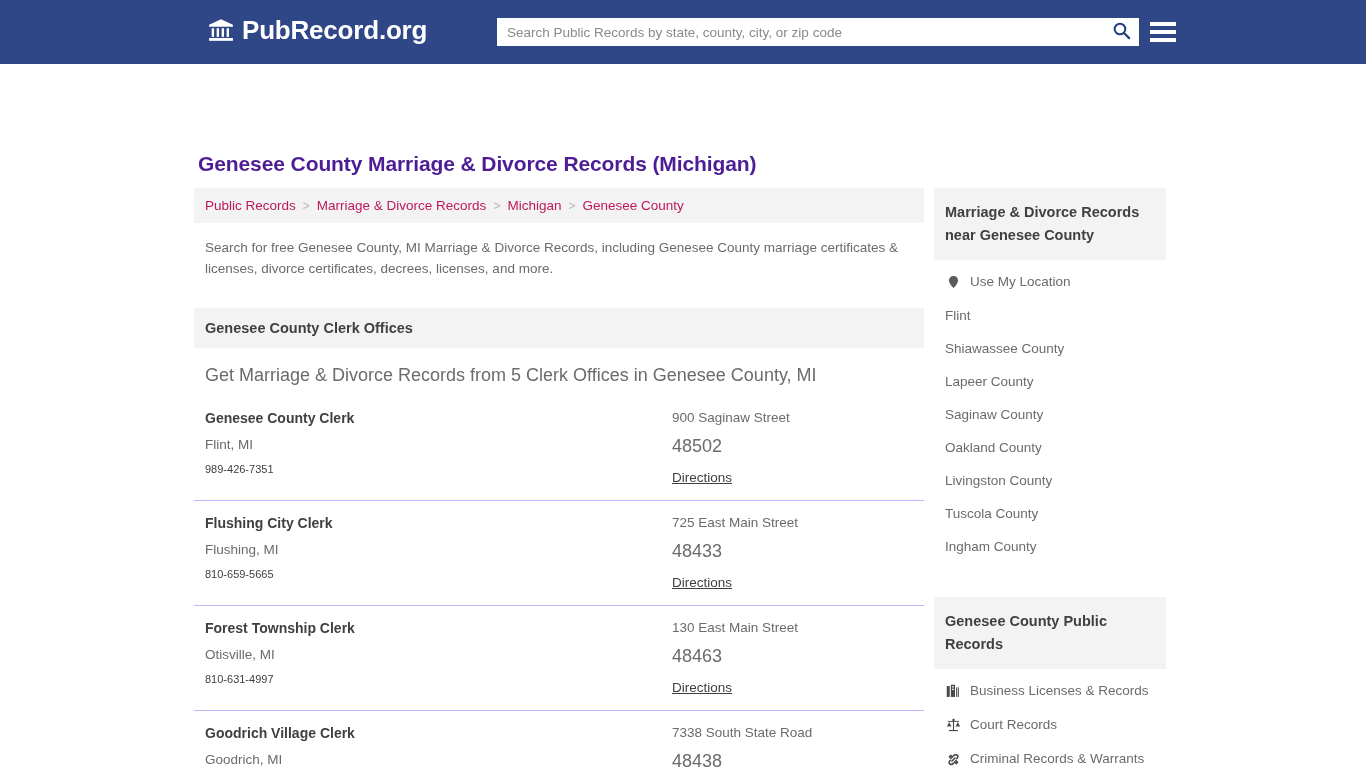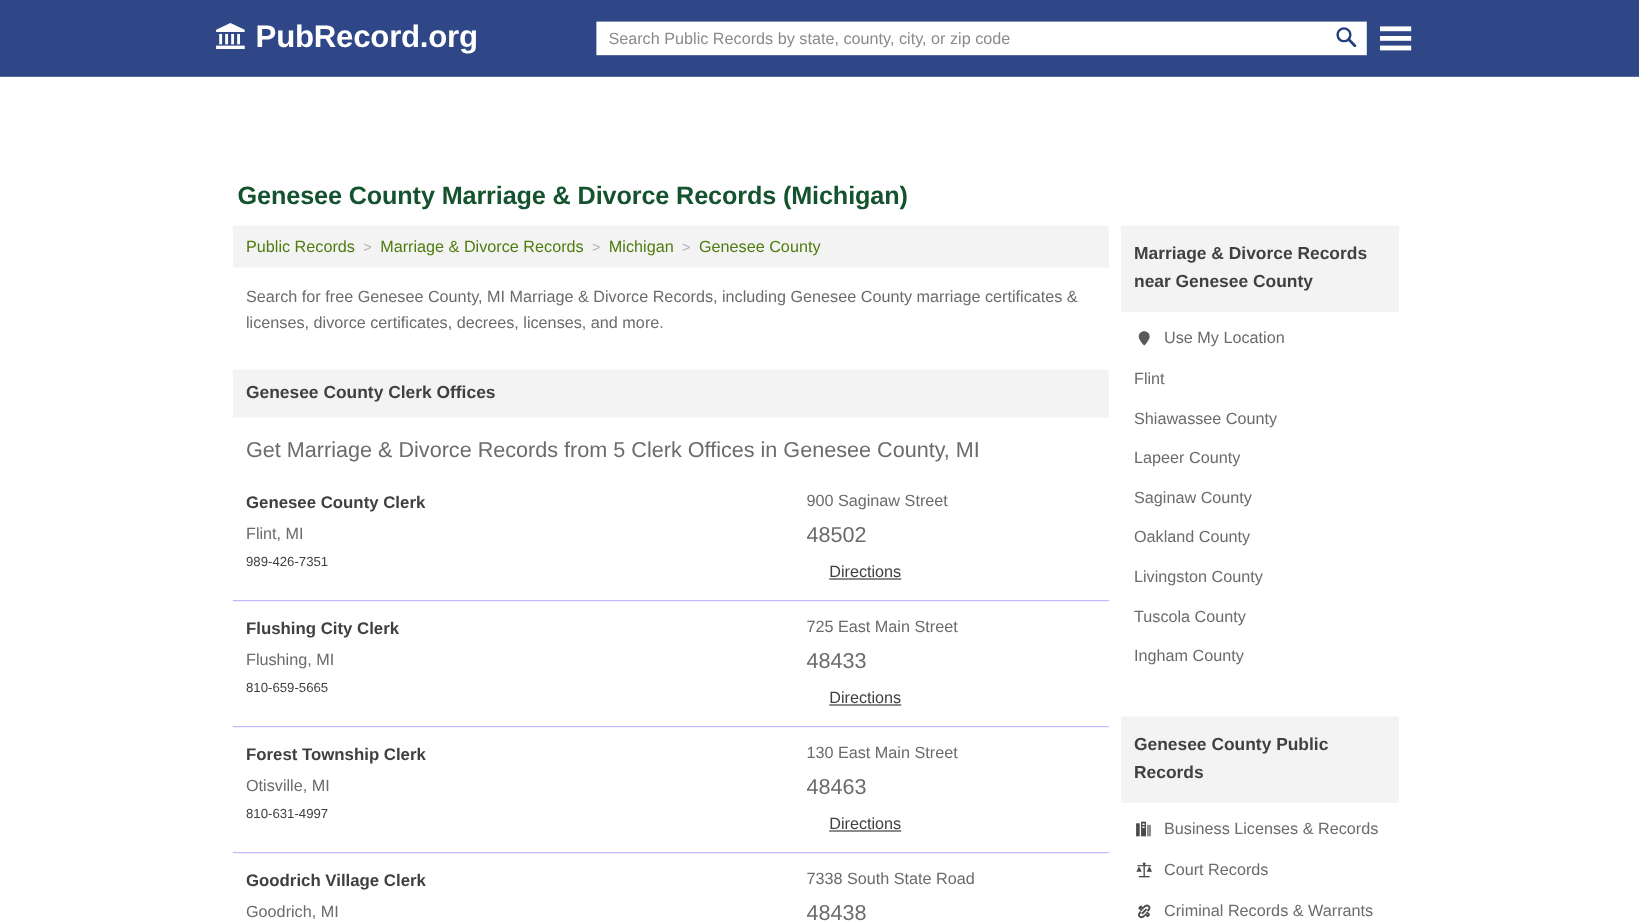--- a/index.html
+++ b/index.html
@@ -14,21 +14,21 @@
   
   .site-header {
     height: 64px;
     background: #2f4687;
     display: flex;
     align-items: center;
     position: relative;
   }
   .brand {
     position: absolute;
-    left: 179px;
+    left: 208px;
     top: 17px;
     display: flex;
     align-items: center;
     gap: 8px;
     text-decoration: none;
   }
   .brand-icon { width: 26px; height: 26px; display: block; }
   .brand-text {
     color: #ffffff;
     font-size: 26px;
@@ -90,21 +90,21 @@
     position: relative;
     width: 1366px;
     padding-top: 24px;
   }
   .page-title {
     position: absolute;
     left: 198px;
     top: 88px;
     font-size: 21px;
     font-weight: bold;
-    color: #14532d;
+    color: #4c1d95;
     letter-spacing: -0.1px;
   }
 
   .main-col {
     position: absolute;
     left: 194px;
     top: 124px;
     width: 730px;
   }
   .side-col {
@@ -119,21 +119,21 @@
     background: #f3f3f3;
     padding: 10px 11px;
     font-size: 13.5px;
     color: #6b6b6b;
     display: flex;
     align-items: center;
     flex-wrap: nowrap;
     white-space: nowrap;
   }
   .breadcrumb a {
-    color: #4d7c0f;
+    color: #be185d;
     text-decoration: none;
   }
   .breadcrumb .sep {
     color: #b5b5b5;
     margin: 0 7px;
     font-size: 12px;
   }
 
   .intro {
     padding: 14px 11px 0 11px;
@@ -191,21 +191,20 @@
   .office-zip {
     font-size: 18px;
     color: #6b6b6b;
     margin-bottom: 11px;
   }
   .directions-link {
     font-size: 13.5px;
     color: #404040;
     text-decoration: underline;
     cursor: pointer;
-    margin-left: 19px;
   }
 
   
   .side-box-head {
     background: #f3f3f3;
     padding: 13px 11px;
     font-size: 14.5px;
     font-weight: bold;
     color: #404040;
     line-height: 23px;

